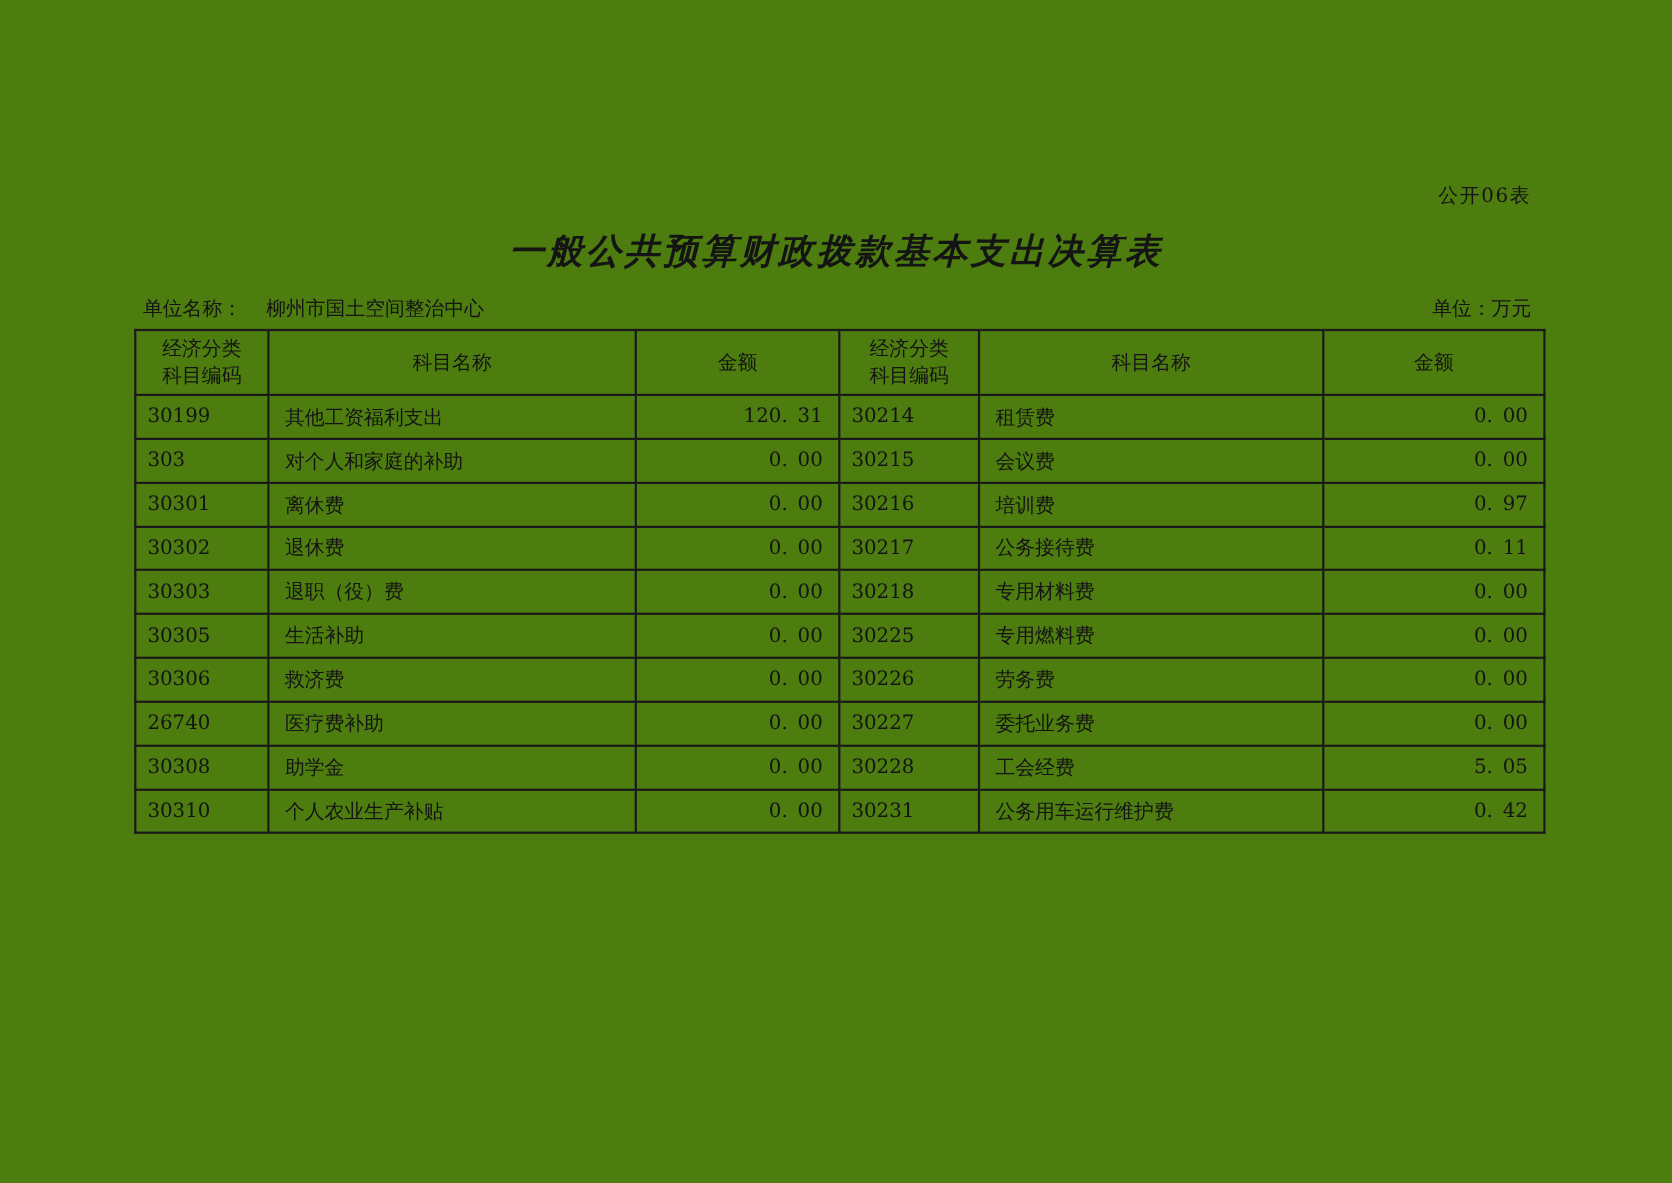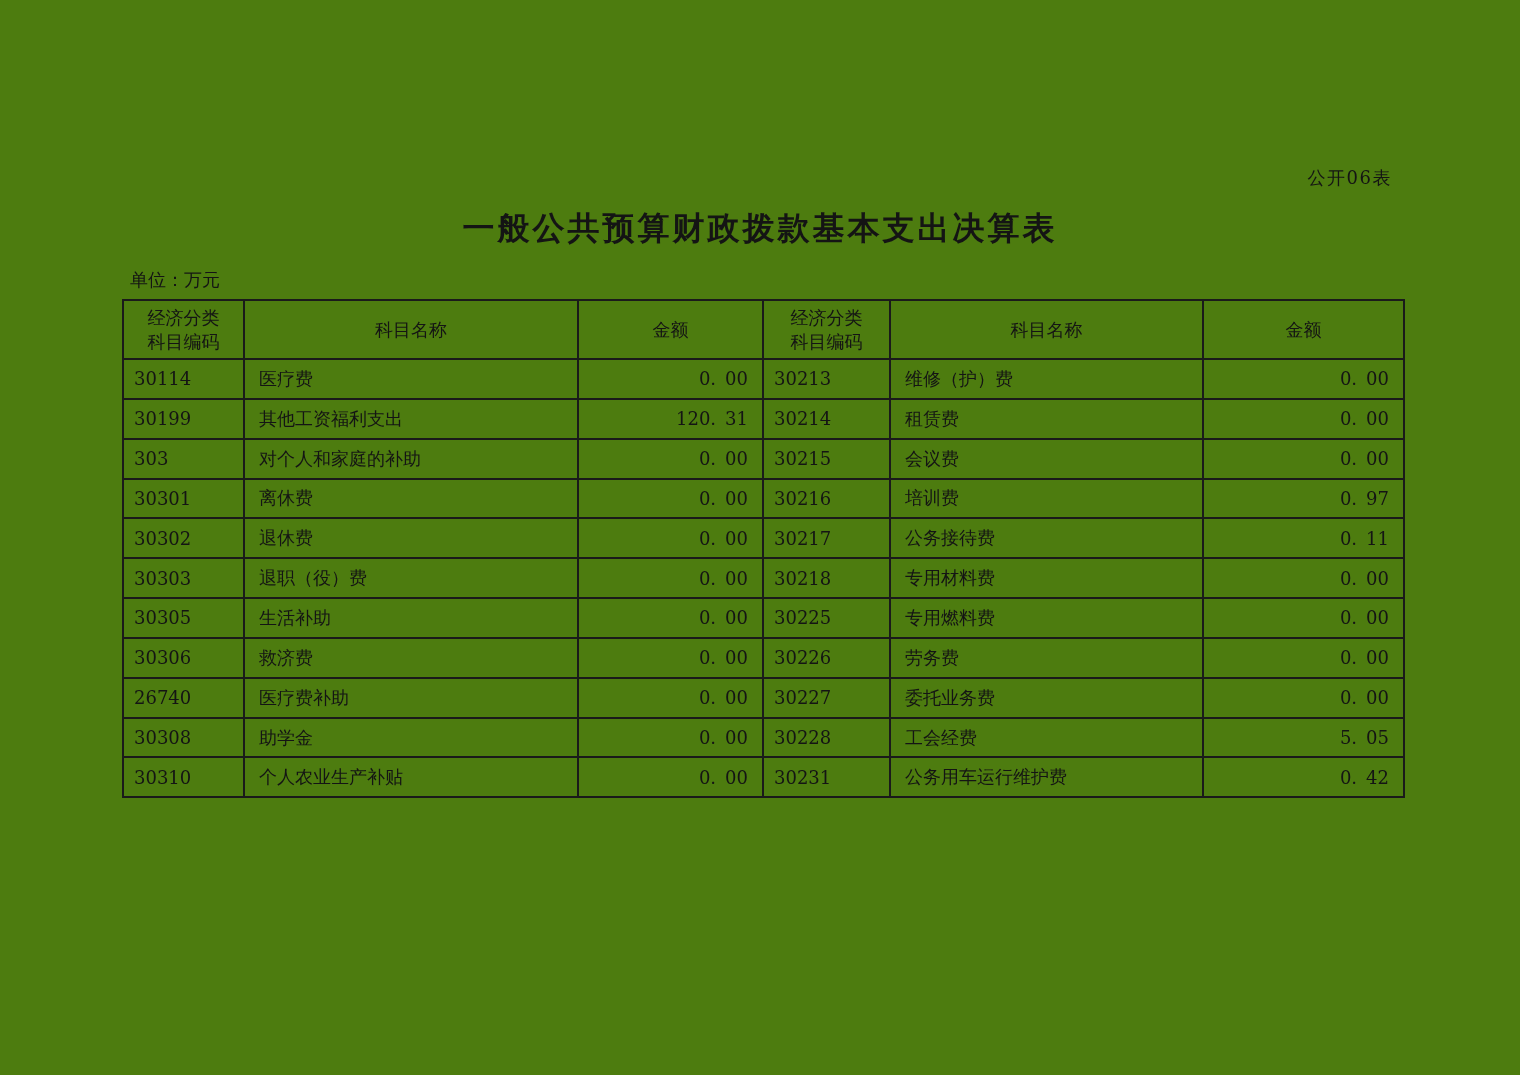--- a/index.html
+++ b/index.html
@@ -21,20 +21,21 @@
     white-space: nowrap;
   }
   .page-title {
     position: absolute;
     top: 207px; left: 0; width: 100%;
     text-align: center;
     font-size: 32px;
     font-weight: bold;
     letter-spacing: 3px;
     white-space: nowrap;
+    font-style: italic;
   }
   .info-row {
     position: absolute;
     top: 268px; left: 130px; right: 128px;
     display: flex;
     justify-content: space-between;
     align-items: baseline;
     font-size: 18px;
   }
   .unit-name-value { margin-left: 22px; }
@@ -64,20 +65,23 @@
 </head>
 <body>
 
 <div class="page">
 
   <div class="doc-label">公开06表</div>
 
   <h1 class="page-title">一般公共预算财政拨款基本支出决算表</h1>
 
   <div class="info-row">
+    <span>
+      <span>单位名称：</span><span class="unit-name-value">柳州市国土空间整治中心</span>
+    </span>
     <span>单位：万元</span>
   </div>
 
   <table class="budget">
     <colgroup>
       <col style="width:121px">
         <col style="width:334px">
         <col style="width:185px">
       <col style="width:127px">
         <col style="width:313px">
@@ -93,28 +97,20 @@
         <th>金额</th>
         <th>
           <div>经济分类</div>
           <div>科目编码</div>
         </th>
         <th>科目名称</th>
         <th>金额</th>
       </tr>
     </thead>
     <tbody>
-        <tr class="row-data">
-      <td class="code">30114</td>
-      <td class="name">医疗费</td>
-      <td class="amount">0. 00</td>
-      <td class="code">30213</td>
-      <td class="name">维修（护）费</td>
-      <td class="amount">0. 00</td>
-    </tr>
         <tr class="row-data">
       <td class="code">30199</td>
       <td class="name">其他工资福利支出</td>
       <td class="amount">120. 31</td>
       <td class="code">30214</td>
       <td class="name">租赁费</td>
       <td class="amount">0. 00</td>
     </tr>
         <tr class="row-data">
       <td class="code">303</td>

